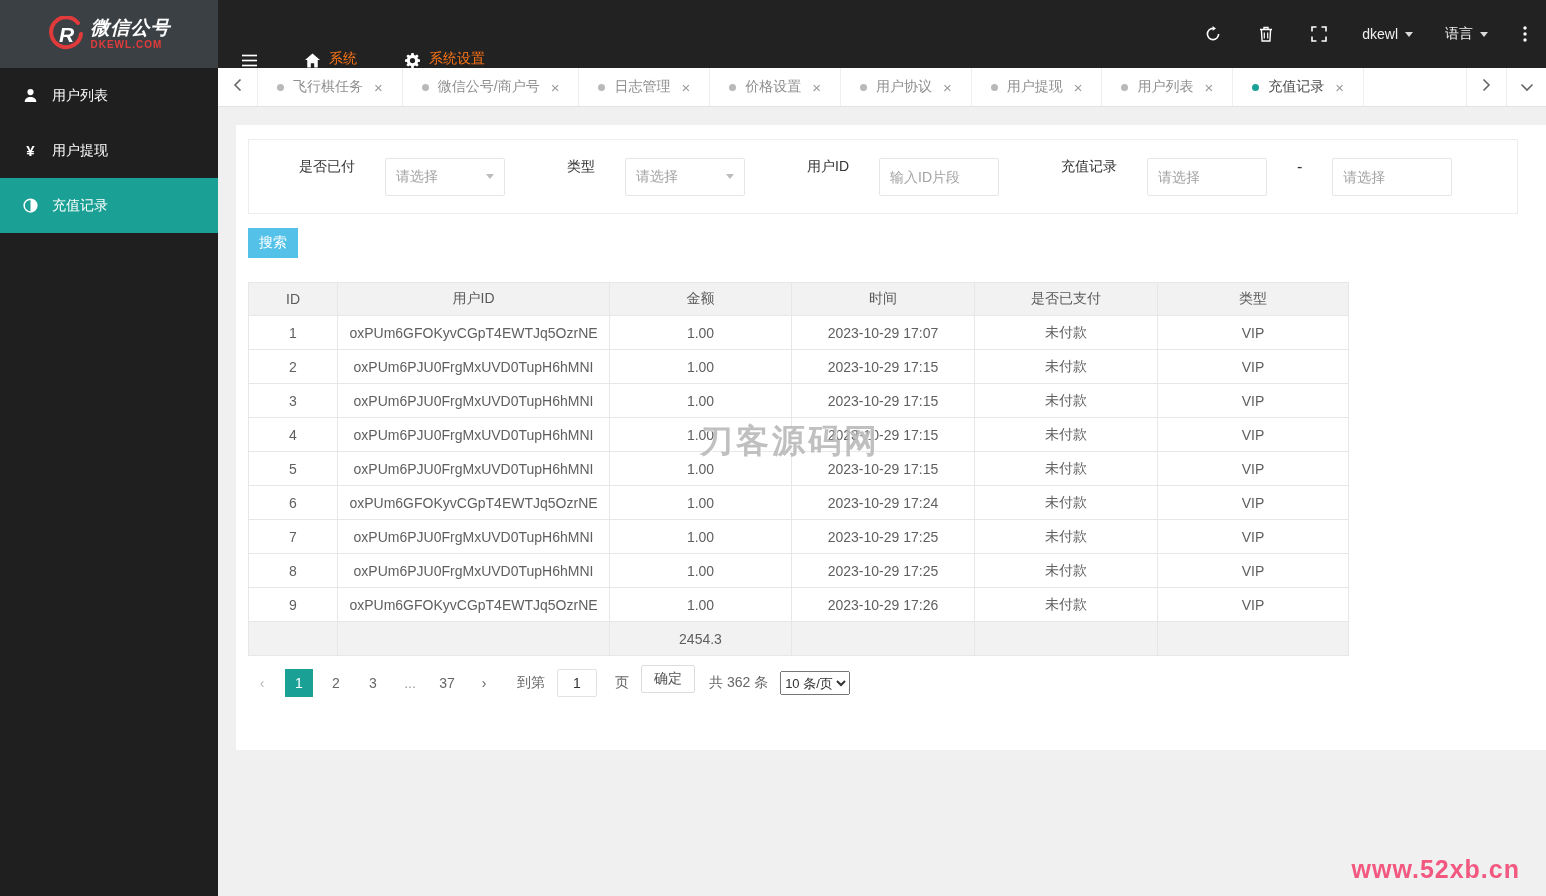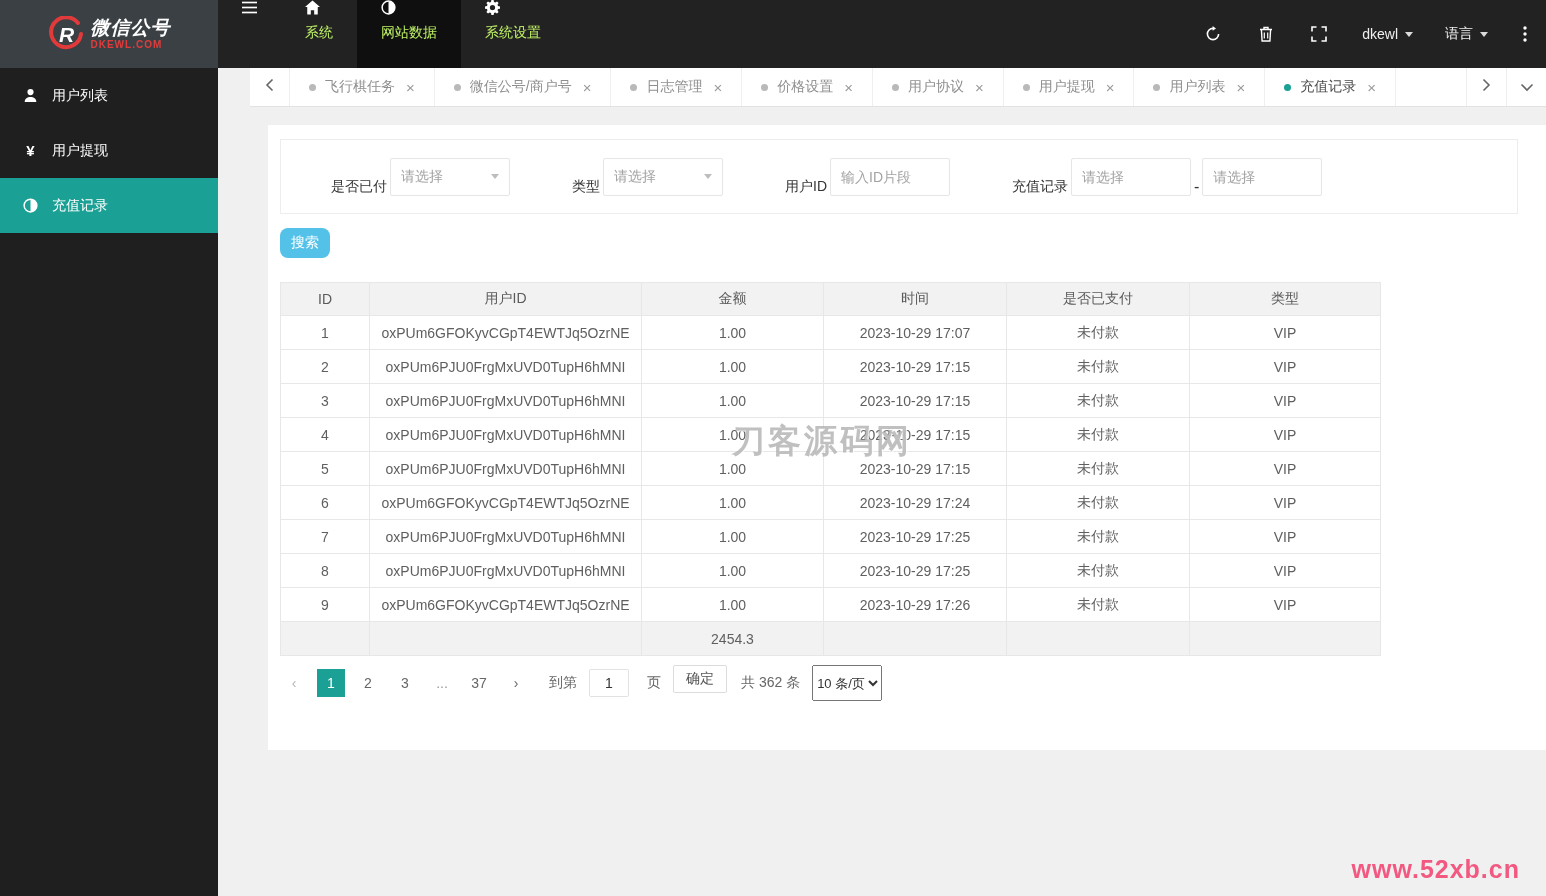--- a/index.html
+++ b/index.html
@@ -12,86 +12,86 @@
   .app { width:1546px; height:896px; display:grid;
          grid-template-columns:218px 1fr; grid-template-rows:68px 1fr; }
 
   
   .navbar { grid-column:1/3; grid-row:1; display:flex; background:#222; color:#f0f0f0; }
   .logo { flex:0 0 218px; background:#3b4045; display:flex; align-items:center; justify-content:center; gap:7px; }
   .logo-mark svg { width:36px; height:36px; display:block; }
   .logo-title { font-size:19px; font-weight:bold; font-style:italic; color:#fff; letter-spacing:1px; line-height:1.1; }
   .logo-sub { font-size:10px; font-weight:bold; color:#e23b3b; letter-spacing:1px; }
   .nav-left { display:flex; align-items:stretch; flex:1; }
-  .nav-item { display:flex; align-items:flex-start; gap:9px; padding:0 24px; font-size:14px; color:#bef264; cursor:pointer;flex-direction:column; }
+  .nav-item { display:flex; align-items:flex-end; gap:9px; padding:0 24px; font-size:14px; color:#f97316; cursor:pointer; }
   .nav-item.active { background:#0f0f0f; }
   .nav-ico { display:flex; }
   .nav-ico svg { width:15px; height:15px; display:block; }
   .nav-right { display:flex; align-items:stretch; }
   .nav-tool { display:flex; align-items:center; padding:0 19px; cursor:pointer; }
   .nav-tool svg { display:block; }
   .nav-user { display:flex; align-items:center; gap:7px; padding:0 16px; font-size:14px; cursor:pointer; }
   .caret { width:0; height:0; border-left:4px solid transparent; border-right:4px solid transparent; border-top:5px solid #dcdcdc; }
 
   
   .sidebar { grid-column:1; grid-row:2; background:#1f1f1f; }
   .side-item { height:55px; display:flex; align-items:center; gap:13px; padding-left:22px; color:#fff; font-size:14px; cursor:pointer; }
   .side-item.active { background:var(--accent); }
   .side-ico { width:17px; display:flex; justify-content:center; }
   .side-ico svg { width:15px; height:15px; }
   .side-ico.yen { font-size:15px; font-weight:bold; color:#fff; }
 
   
-  .main-col { grid-column:2; grid-row:2; display:flex; flex-direction:column; overflow:hidden; background:#f0f0f0;padding-left:32px; }
+  .main-col { grid-column:2; grid-row:2; display:flex; flex-direction:column; overflow:hidden; background:#f0f0f0; }
 
   
   .tabbar { flex:0 0 39px; height:39px; background:#fff; border-bottom:1px solid #e2e2e2; display:flex; align-items:stretch; }
   .tab-ctl { width:40px; display:flex; align-items:center; justify-content:center; cursor:pointer; }
   .tab-ctl.left { border-right:1px solid #eee; }
   .tab-ctl.right { border-left:1px solid #eee; }
   .tab-strip { flex:1; display:flex; overflow:hidden; }
   .tab { display:flex; align-items:center; gap:9px; padding:0 19px; border-right:1px solid #efefef; font-size:14px; color:#8f8f8f; cursor:pointer; white-space:nowrap; }
   .tab .tab-dot { width:7px; height:7px; border-radius:50%; background:#b9b9b9; }
   .tab.active .tab-dot { background:var(--accent); }
   .tab.active .tab-label { color:#4c4c4c; }
   .tab-close { color:#9a9a9a; font-size:15px; margin-left:2px; }
 
   
   .content { flex:1; position:relative; padding:18px 0 0 18px; background:#f0f0f0; }
   .card { background:#fff; width:100%; min-height:625px; padding:14px 28px 16px 12px; }
 
   .filter-panel { border:1px solid #ededed; height:75px; display:flex; align-items:center; padding-left:50px; gap:62px; }
-  .f-group { display:flex; align-items:flex-end; gap:3px; }
+  .f-group { display:flex; align-items:flex-start; gap:30px; }
   .f-group label { font-size:14px; color:#333; }
   .select { width:120px; height:38px; border:1px solid #e6e6e6; border-radius:2px; display:flex; align-items:center; justify-content:space-between; padding:0 10px; cursor:pointer; background:#fff; }
   .select .ph { font-size:14px; color:#a3a3a3; }
   .select .caret { border-top-color:#bdbdbd; }
   .f-input { width:120px; height:38px; border:1px solid #e6e6e6; border-radius:2px; padding:0 10px; font-size:14px; color:#333; outline:none; }
   .f-input::placeholder { color:#a3a3a3; }
   .dash { color:#333; }
 
-  .search-btn { margin-top:14px; height:30px; padding:0 11px; background:var(--btn-search); color:#fff; border:none; border-radius:8px; font-size:14px; cursor:pointer; display:block; }
+  .search-btn { margin-top:14px; height:30px; padding:0 11px; background:var(--btn-search); color:#fff; border:none; border-radius:0; font-size:14px; cursor:pointer; display:block; }
 
   .records { margin-top:24px; border-collapse:collapse; table-layout:fixed; width:1100px; }
   .records th, .records td { border:1px solid #e7e7e7; text-align:center; font-size:14px; overflow:hidden; white-space:nowrap; }
   .records th { background:#f2f2f2; color:#5a5a5a; font-weight:normal; height:33px; }
   .records tbody td { height:34px; color:#5f5f5f; }
   .records tfoot td { background:#f2f2f2; height:34px; color:#5f5f5f; }
 
   .pagination { display:flex; align-items:center; margin-top:9px; height:36px; font-size:14px; color:#666; }
   .pages { display:flex; }
   .page-btn { min-width:28px; height:28px; line-height:28px; text-align:center; margin-right:9px; cursor:pointer; color:#666; }
   .page-btn.prev { color:#b5b5b5; }
   .page-btn.active { background:var(--accent); color:#fff; }
   .page-btn.dots { cursor:default; color:#999; }
   .goto-label { margin:0 4px 0 10px; color:#666; }
   .goto-input { width:40px; height:28px; border:1px solid #e2e2e2; text-align:center; font-size:14px; color:#333; margin:0 8px; outline:none; border-radius:2px; }
   .confirm-btn { height:28px; padding:0 12px; border:1px solid #dcdcdc; background:#fff; color:#555; font-size:14px; border-radius:2px; margin:0 14px 8px 8px; cursor:pointer; }
   .total-text { margin-right:12px; }
-  .page-size { height:36px; font-size:13px; color:#333; }
+  .page-size { height:24px; font-size:13px; color:#333; }
 
   .table-watermark { position:absolute; left:482px; top:312px; font-size:33px; font-weight:bold; letter-spacing:3px;
     color:rgba(150,150,150,0.6); text-shadow:1px 1px 1px rgba(255,255,255,0.9); pointer-events:none; }
   .corner-watermark { position:absolute; right:26px; bottom:12px; font-size:25px; font-weight:bold; color:var(--wm-pink); letter-spacing:1px; }
 </style>
 </head>
 <body>
 
 <div class="app">
 
@@ -119,29 +119,20 @@
             </svg>
         </span>
       </div>
       <div class="nav-item">
         <span class="nav-ico">
           <svg viewBox="0 0 16 15">
               <path d="M8 0l8 7h-2.4v8H9.8v-4.6H6.2V15H2.4V7H0z" fill="#fff"></path>
             </svg>
         </span>
         <span>系统</span>
-      </div>
-      <div class="nav-item active">
-        <span class="nav-ico">
-          <svg viewBox="0 0 16 16">
-              <circle cx="8" cy="8" r="6.8" fill="none" stroke="#fff" stroke-width="1.6"></circle>
-              <path d="M8 1.2a6.8 6.8 0 0 1 0 13.6z" fill="#fff"></path>
-            </svg>
-        </span>
-        <span>网站数据</span>
       </div>
       <div class="nav-item">
         <span class="nav-ico">
           <svg viewBox="0 0 16 16">
               <path fill="#fff" fill-rule="evenodd" d="M16 9.2V6.8l-2.1-.4a6 6 0 0 0-.6-1.4l1.2-1.8-1.7-1.7-1.8 1.2a6 6 0 0 0-1.4-.6L9.2 0H6.8l-.4 2.1a6 6 0 0 0-1.4.6L3.2 1.5 1.5 3.2l1.2 1.8a6 6 0 0 0-.6 1.4L0 6.8v2.4l2.1.4a6 6 0 0 0 .6 1.4l-1.2 1.8 1.7 1.7 1.8-1.2a6 6 0 0 0 1.4.6l.4 2.1h2.4l.4-2.1a6 6 0 0 0 1.4-.6l1.8 1.2 1.7-1.7-1.2-1.8a6 6 0 0 0 .6-1.4zM8 10.8A2.8 2.8 0 1 1 8 5.2a2.8 2.8 0 0 1 0 5.6z"></path>
             </svg>
         </span>
         <span>系统设置</span>
       </div>
     </nav>

